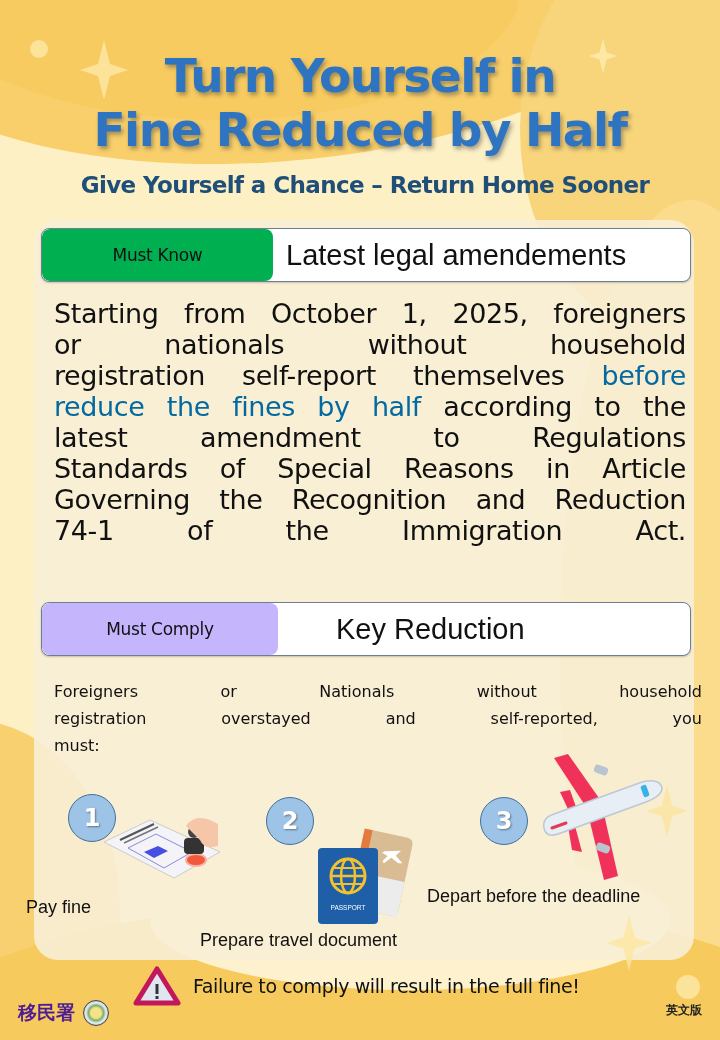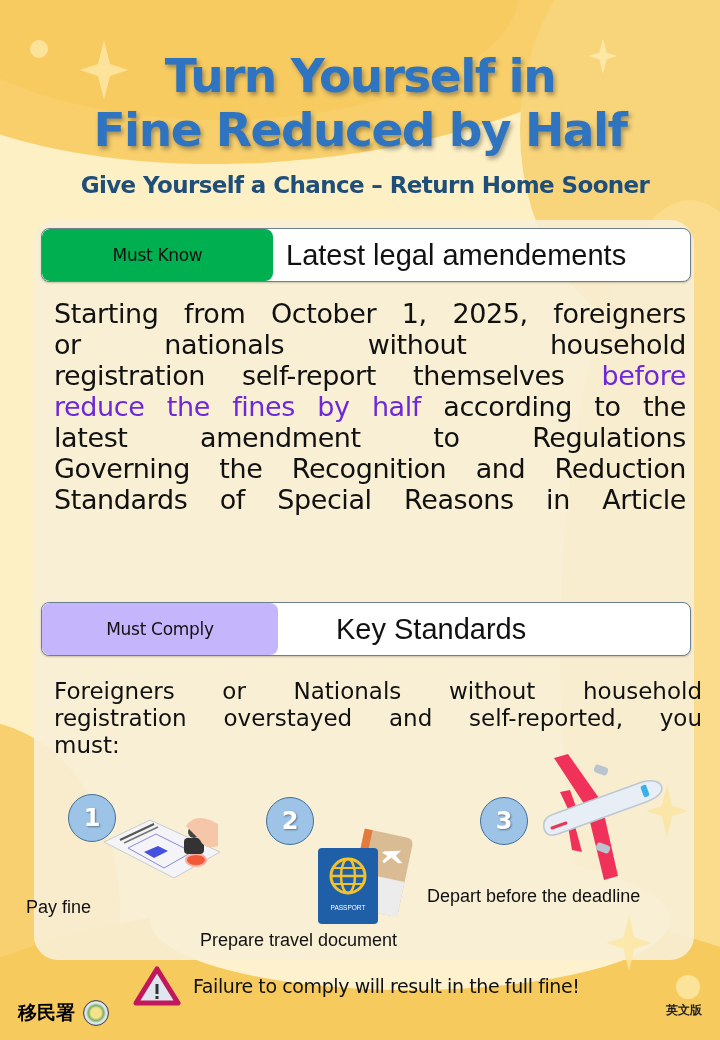--- a/index.html
+++ b/index.html
@@ -8,30 +8,30 @@
   .blob { position:absolute; border-radius:50%; }
   .panel { position:absolute; left:34px; top:220px; width:660px; height:740px; background:#f7eed6; border-radius:24px; opacity:.9; }
   .title { position:absolute; left:0; width:720px; text-align:center; color:#2e74c0; font-family:"DejaVu Sans", sans-serif; font-weight:bold; font-size:47px; line-height:56px; letter-spacing:-1.5px; text-shadow:2px 3px 4px rgba(60,60,60,.45); }
   .subtitle { position:absolute; left:0; width:730px; top:172px; text-align:center; color:#1f4e79; font-family:"DejaVu Sans", sans-serif; font-weight:bold; font-size:23px; letter-spacing:-0.6px; }
   .header-bar { position:absolute; left:41px; width:648px; height:52px; background:#fff; border:1px solid #6d7f90; border-radius:8px; overflow:hidden; box-shadow:0 1px 2px rgba(0,0,0,.2); }
   .tag { position:absolute; left:0; top:0; bottom:0; width:231px; border-radius:8px; display:flex; align-items:center; justify-content:center; font-family:"DejaVu Sans", sans-serif; font-size:17px; color:#111; letter-spacing:-0.3px; }
   .bar-title { position:absolute; top:0; bottom:0; display:flex; align-items:center; font-size:29px; color:#111; }
   .body-text { position:absolute; left:42px; width:632px; font-family:"DejaVu Sans", sans-serif; color:#111; text-align:justify; text-align-last:justify;margin-left:12px; }
   .para1 { top:298px; font-size:27px; line-height:31px; letter-spacing:-0.4px; }
   .para1 .line { display:block; text-align:justify; text-align-last:justify; white-space:nowrap; }
-  .red { color:#6d28d9; }
-  .para2 { top:678px; width:648px; font-size:23px; line-height:27px; }
+  .red { color:#0369a1; }
+  .para2 { top:678px; width:648px; font-size:16px; line-height:27px; }
   .para2 .line { display:block; text-align-last:justify; white-space:nowrap; }
   .para2 .line.last { text-align-last:left; }
   .step-num { position:absolute; width:46px; height:46px; border-radius:50%; background:#9dc3e6; border:1.5px solid #41719c; color:#fff; font-weight:bold; font-size:24px; display:flex; align-items:center; justify-content:center; font-family:"DejaVu Sans", sans-serif; text-shadow:1px 1px 2px rgba(0,0,0,.4); }
   .step-label { position:absolute; font-size:18px; color:#111; white-space:nowrap; }
   .icon { position:absolute; }
   .warning-row { position:absolute; left:133px; top:966px; display:flex; align-items:center; }
   .warning-text { font-family:"DejaVu Sans", sans-serif; font-size:19px; color:#111; margin-left:12px; letter-spacing:-0.4px; }
-  .org { position:absolute; left:18px; top:1000px; font-size:19px; font-weight:bold; color:#000000; display:flex; align-items:center; }
+  .org { position:absolute; left:18px; top:1000px; font-size:19px; font-weight:bold; color:#4c1d95; display:flex; align-items:center; }
   .seal { width:24px; height:24px; border-radius:50%; margin-left:8px; background:radial-gradient(circle, #f5e38a 30%, #7bb06a 45%, #e8eef4 60%, #4d6a86 100%); border:1px solid #445; }
   .edition { position:absolute; right:18px; top:1002px; font-size:12px; font-weight:bold; color:#222; }
 </style>
 </head>
 <body>
 
 <div class="bg">
   <div class="blob" style="left:-160px; top:-260px; width:900px; height:420px; background:#f8cf6a; transform:rotate(-6deg);"></div>
   <div class="blob" style="left:-80px; top:-140px; width:600px; height:260px; background:#f6c85a; opacity:.6;"></div>
   <div class="blob" style="left:520px; top:-80px; width:320px; height:420px; background:#f8d47a;"></div>
@@ -65,27 +65,28 @@
   <div class="tag" style="background:#00b050;">Must  Know</div>
   <div class="bar-title" style="left:244px;">Latest legal  amendements</div>
 </div>
 
 <div class="body-text para1" id="para1">
     <span class="line"><span>Starting from October 1, 2025, foreigners</span></span>
     <span class="line"><span>or nationals without household</span></span>
     <span class="line"><span>registration self-report themselves </span><span class="red">before</span></span>
     <span class="line"><span class="red">reduce the fines by half</span><span> according to the</span></span>
     <span class="line"><span>latest amendment to Regulations</span></span>
+    <span class="line"><span>Standards of Special Reasons in Article</span></span>
     <span class="line"><span>Governing the Recognition and Reduction</span></span>
-    <span class="line"><span>Standards of Special Reasons in Article</span></span>
+    <span class="line"><span>74-1 of the Immigration Act.</span></span>
   </div>
 
 <div class="header-bar" style="top:602px;">
   <div class="tag" style="background:#c4b5fd; width:236px;">Must Comply</div>
-  <div class="bar-title" style="left:294px;">Key Standards</div>
+  <div class="bar-title" style="left:294px;">Key Reduction</div>
 </div>
 
 <div class="body-text para2">
   <span class="line">Foreigners or Nationals without household</span>
   <span class="line">registration overstayed and self-reported, you</span>
   <span class="line last">must:</span>
 </div>
 
 <div class="step-num" style="left:68px; top:794px;">1</div>
 <svg class="icon" style="left:100px; top:810px;" width="124" height="74" viewBox="0 0 124 74">

